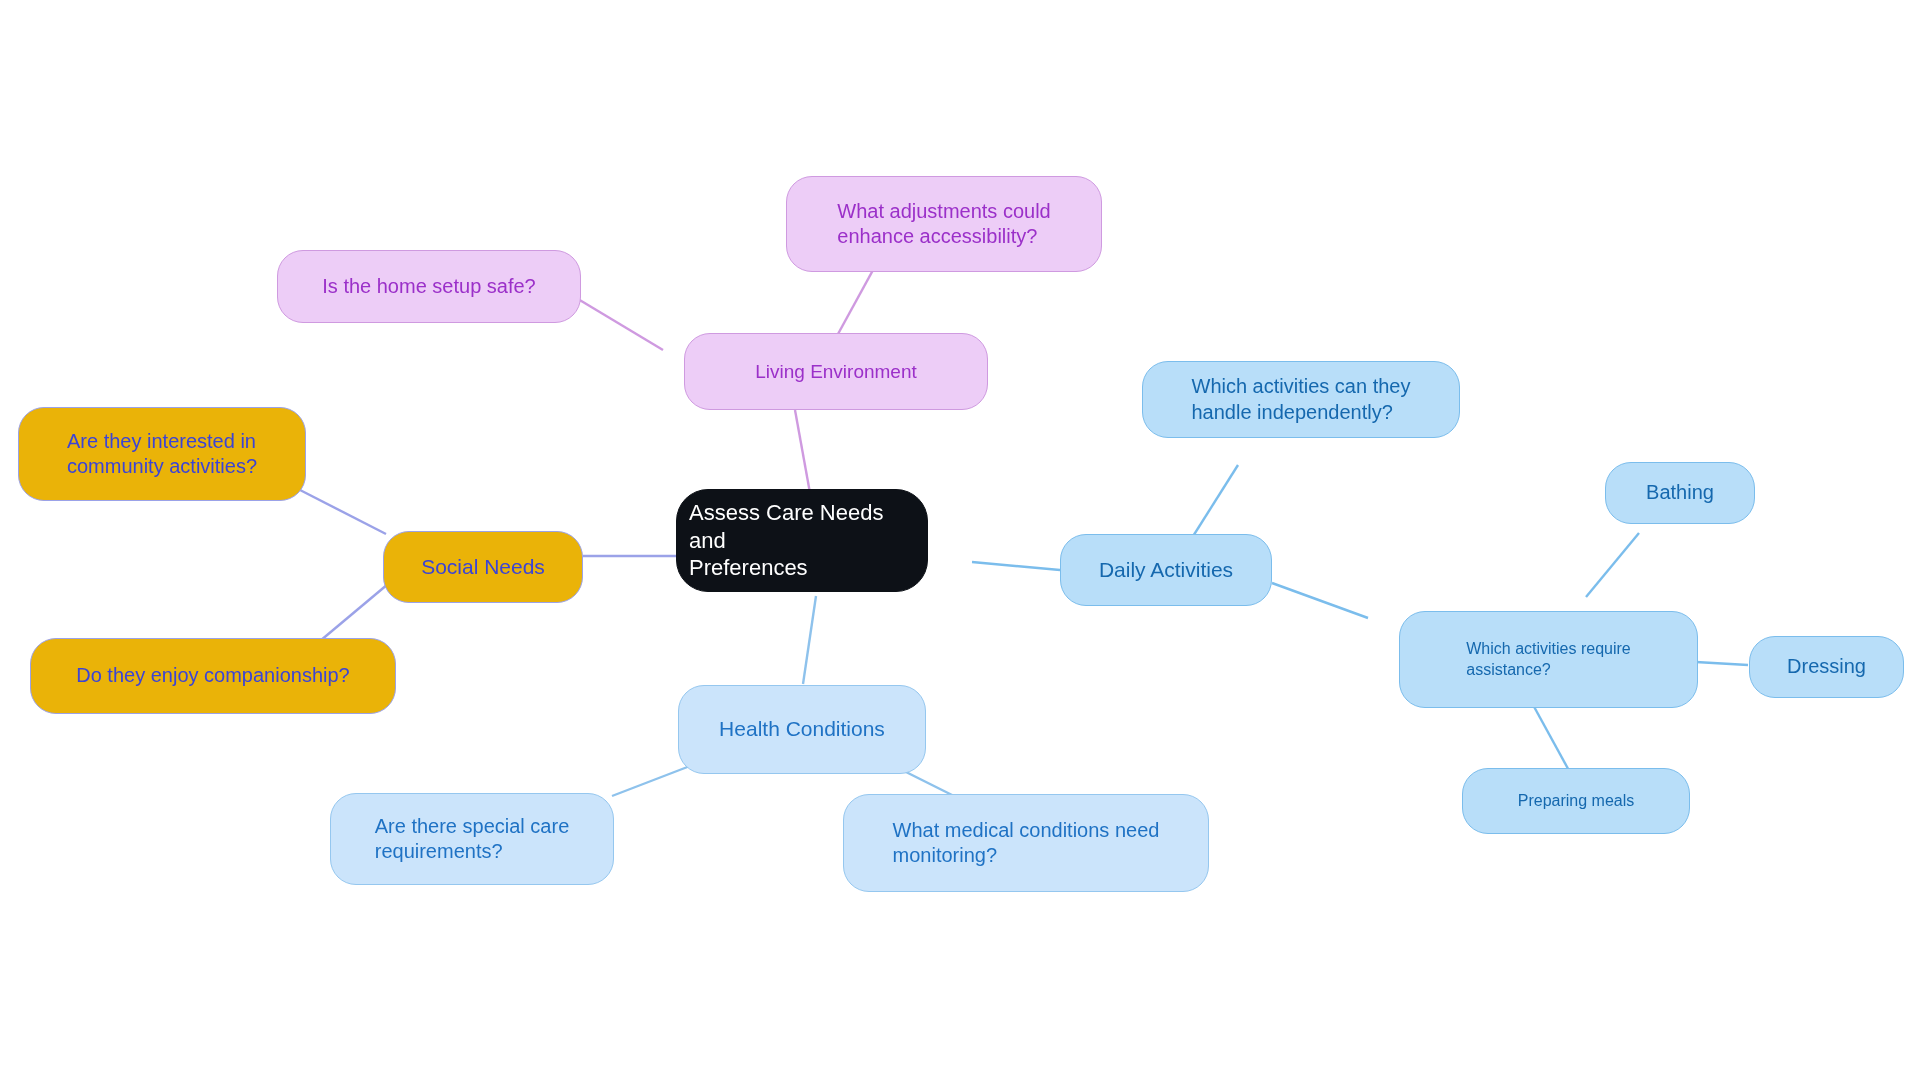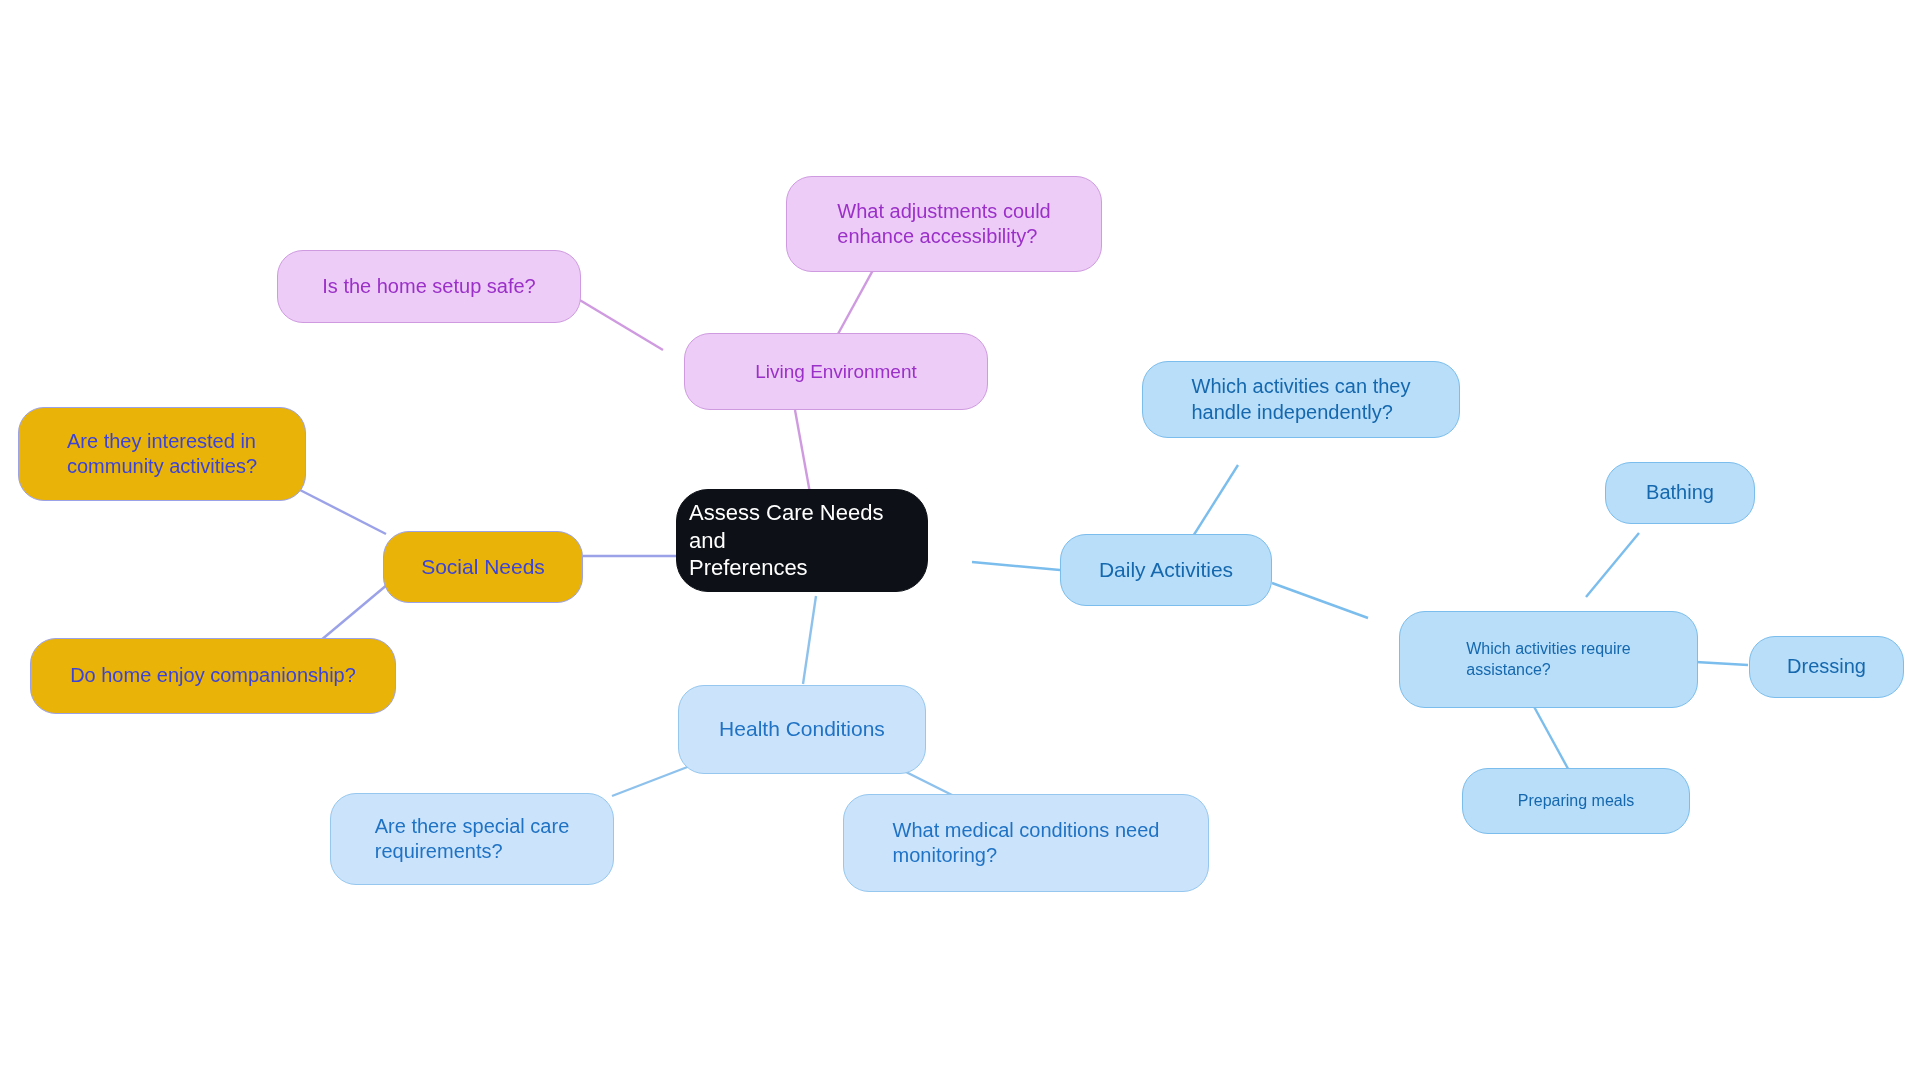--- a/index.html
+++ b/index.html
@@ -112,21 +112,21 @@
   <div class="node violet" style="left:277px; top:250px; width:304px; height:73px; font-size:20px;">Is the home setup safe?</div>
 
   <div class="node violet" style="left:786px; top:176px; width:316px; height:96px; font-size:20px;">What adjustments could
 enhance accessibility?</div>
 
   <div class="node periwinkle" style="left:383px; top:531px; width:200px; height:72px; font-size:21px;">Social Needs</div>
 
   <div class="node periwinkle" style="left:18px; top:407px; width:288px; height:94px; font-size:20px;">Are they interested in
 community activities?</div>
 
-  <div class="node periwinkle" style="left:30px; top:638px; width:366px; height:76px; font-size:20px;">Do home enjoy companionship?</div>
+  <div class="node periwinkle" style="left:30px; top:638px; width:366px; height:76px; font-size:20px;">Do they enjoy companionship?</div>
 
   <div class="node skyblue" style="left:678px; top:685px; width:248px; height:89px; font-size:21px;">Health Conditions</div>
 
   <div class="node skyblue" style="left:330px; top:793px; width:284px; height:92px; font-size:20px;">Are there special care
 requirements?</div>
 
   <div class="node skyblue" style="left:843px; top:794px; width:366px; height:98px; font-size:20px;">What medical conditions need
 monitoring?</div>
 
   <div class="node skyblue2" style="left:1060px; top:534px; width:212px; height:72px; font-size:21px;">Daily Activities</div>

